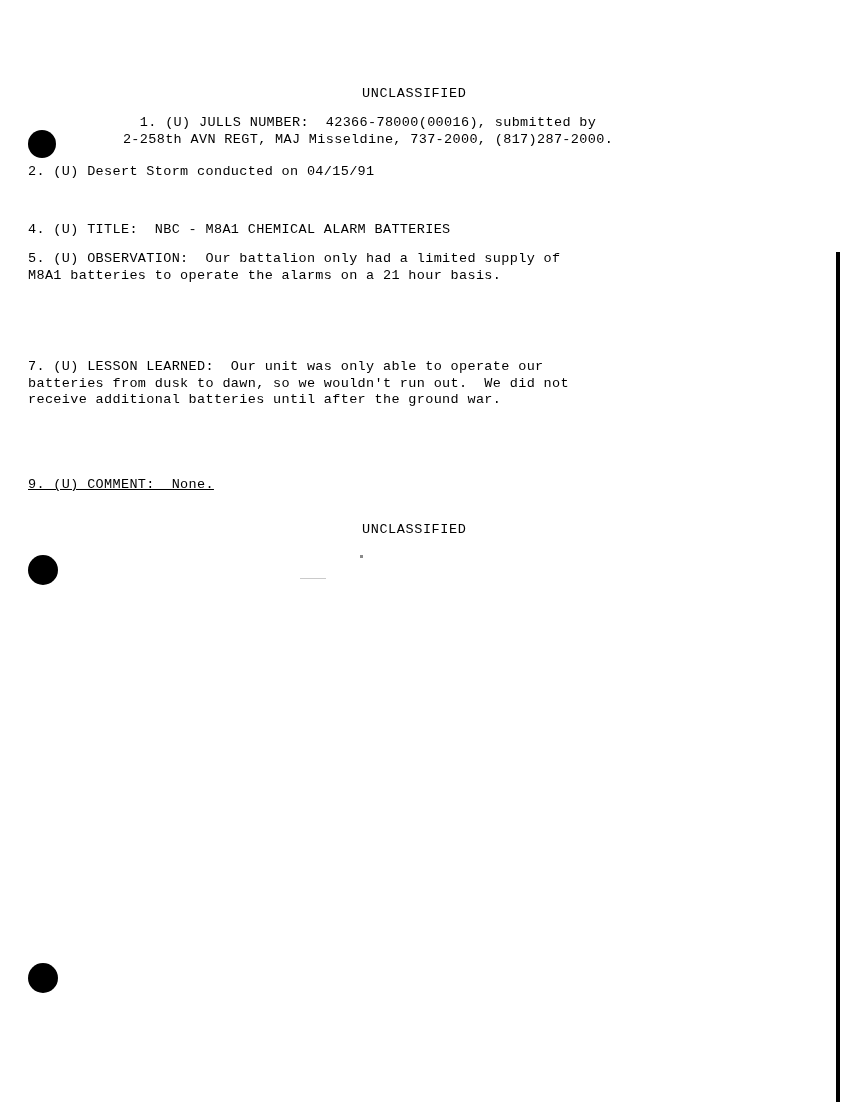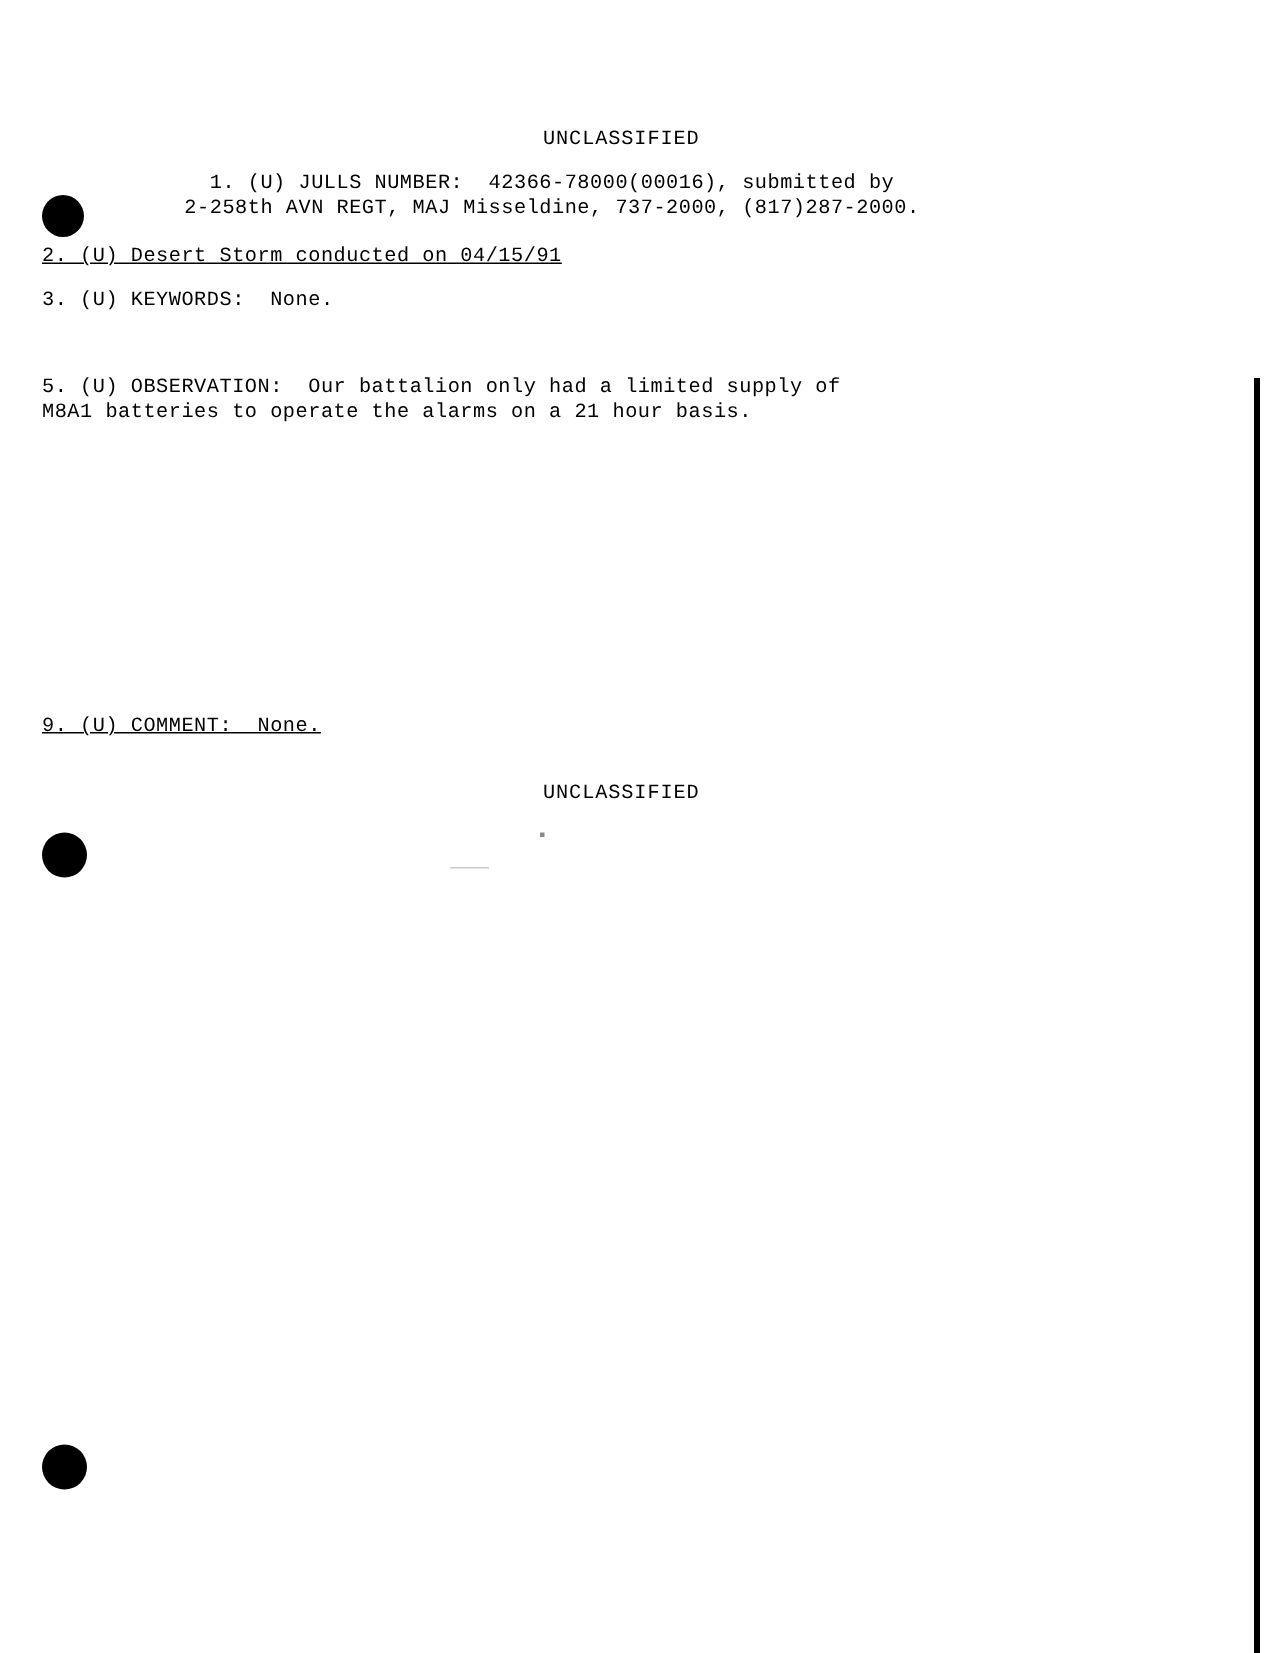--- a/index.html
+++ b/index.html
@@ -37,21 +37,21 @@
     position: absolute;
     left: 28px;
     width: 680px;
     font-size: 13.5px;
     line-height: 16.5px;
     letter-spacing: 0.35px;
     white-space: pre-wrap;
   }
 
   #p1 { top: 99px; text-align: center; }
-  #p2 { top: 148px; text-decoration: underline; }
+  #p2 { top: 148px; }
   #p3 { top: 177px; }
   #p4 { top: 206px; }
   #p5 { top: 235px; }
   #p6 { top: 281px; }
   #p7 { top: 343px; }
   #p8 { top: 404px; }
   #p9 { top: 461px; text-decoration: underline; }
 
   
   .hole {
@@ -86,27 +86,30 @@
 
 <div class="page">
 
   <div class="classification" id="class-top">UNCLASSIFIED</div>
 
   <div class="para" id="p1">1. (U) JULLS NUMBER:  42366-78000(00016), submitted by
 2-258th AVN REGT, MAJ Misseldine, 737-2000, (817)287-2000.</div>
 
   <div class="para" id="p2">2. (U) Desert Storm conducted on 04/15/91</div>
 
-  <div class="para" id="p3">3. (U) KEYWORDS:  None.</div>
 
+  <div class="para" id="p4">4. (U) TITLE:  NBC - M8A1 CHEMICAL ALARM BATTERIES</div>
 
   <div class="para" id="p5">5. (U) OBSERVATION:  Our battalion only had a limited supply of
 M8A1 batteries to operate the alarms on a 21 hour basis.</div>
 
 
+  <div class="para" id="p7">7. (U) LESSON LEARNED:  Our unit was only able to operate our
+batteries from dusk to dawn, so we wouldn't run out.  We did not
+receive additional batteries until after the ground war.</div>
 
 
   <div class="para" id="p9">9. (U) COMMENT:  None.</div>
 
   <div class="classification" id="class-bot">UNCLASSIFIED</div>
 
   <div class="hole" id="hole-1"></div>
   <div class="hole" id="hole-2"></div>
   <div class="hole" id="hole-3"></div>
 

